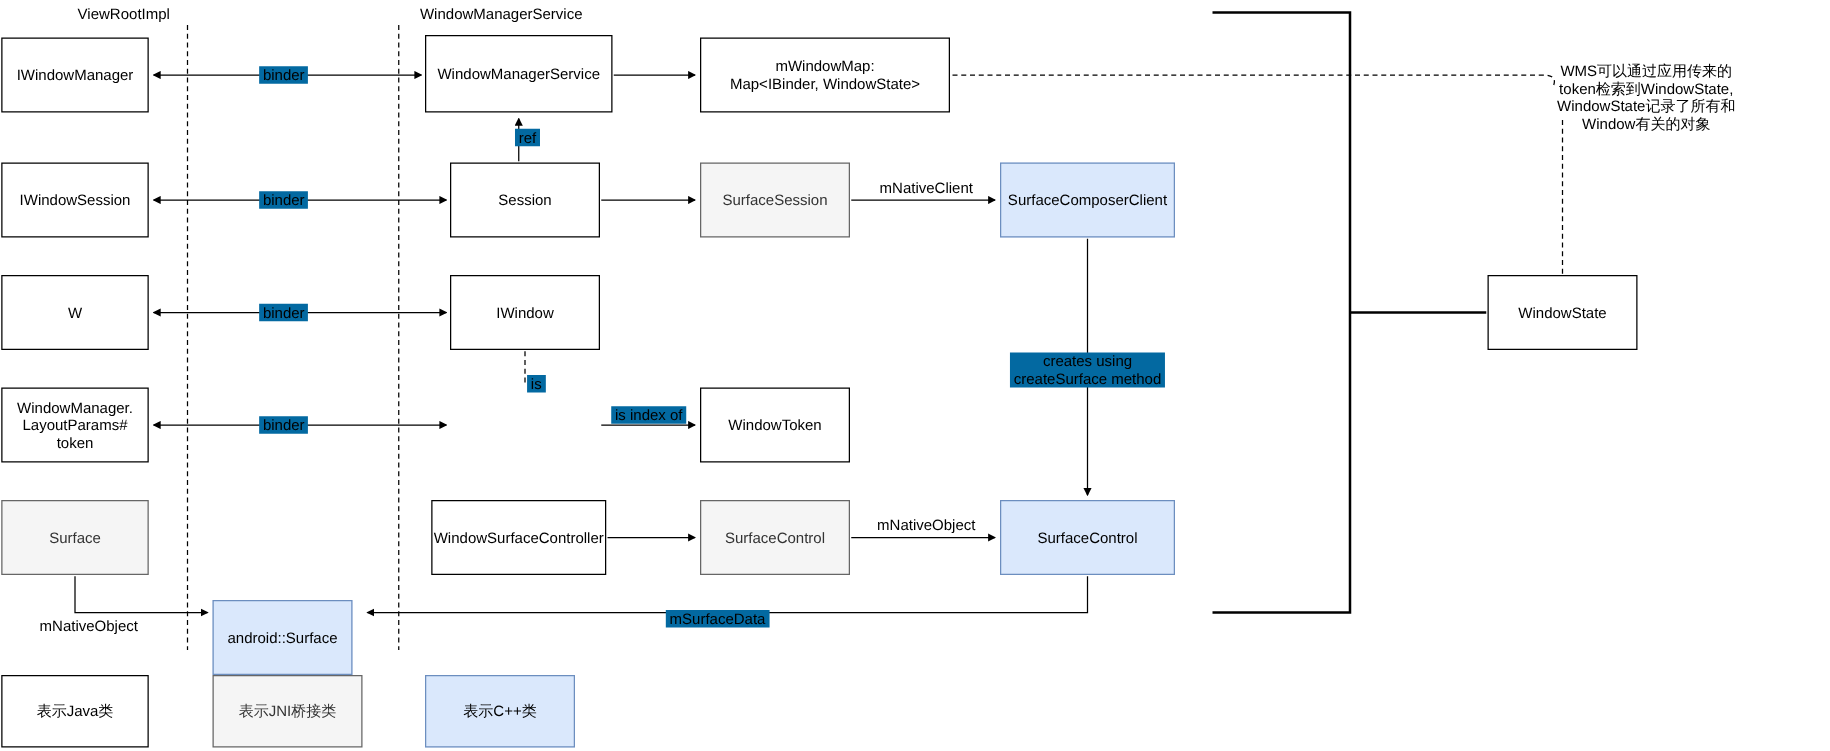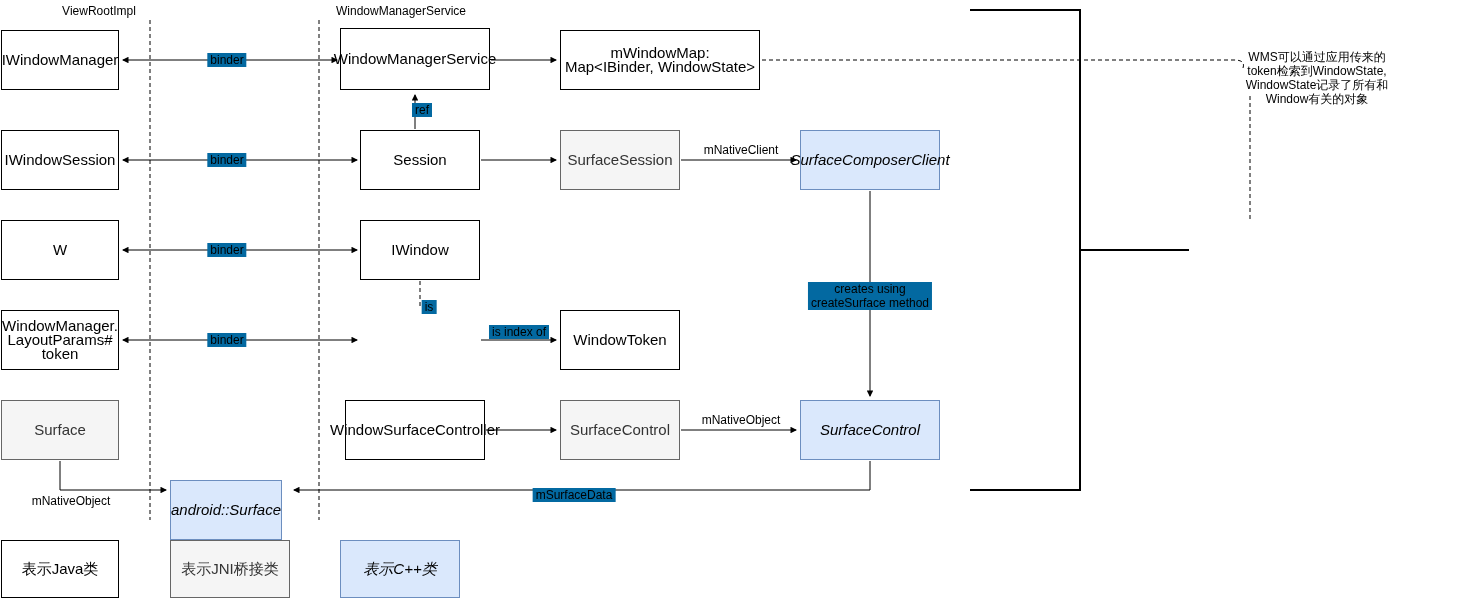--- a/index.html
+++ b/index.html
@@ -6,25 +6,25 @@
   html,body { background:#ffffff; }
   body { font-family:"Liberation Sans","DejaVu Sans",sans-serif; }
   #canvas {
     position:relative; width:1464px; height:601px; background:#ffffff;
     overflow:hidden; font-size:12px; color:#000;
   }
   #wires { position:absolute; left:0; top:0; }
   .box {
     position:absolute; background:#ffffff; border:1px solid #000000;
     display:flex; align-items:center; justify-content:center; text-align:center;
-    font-size:15px; line-height:14px; color:#000000;
+    font-size:12px; line-height:14px; color:#000000;
   }
   .box span { white-space:pre-line; }
   .box.jni { background:#f5f5f5; border-color:#666666; color:#333333; }
-  .box.cpp { background:#dae8fc; border-color:#6c8ebf; color:#000000;font-style:italic; }
+  .box.cpp { background:#dae8fc; border-color:#6c8ebf; color:#000000; }
   .lbl {
     position:absolute; transform:translate(-50%,-50%); white-space:pre-line;
     text-align:center; font-size:12px; line-height:14px; color:#000000;
   }
   .lbl.bg { background:#0369a1; padding:0 3px; }
 </style>
 </head>
 <body>
 
 <div id="canvas">
@@ -91,20 +91,23 @@
   <div class="box cpp" style="left:800px;top:130px;width:140px;height:60px">
       <span>SurfaceComposerClient</span>
     </div>
 
   <div class="box" style="left:1px;top:220px;width:118px;height:60px">
       <span>W</span>
     </div>
   <div class="box" style="left:360px;top:220px;width:120px;height:60px">
       <span>IWindow</span>
     </div>
+  <div class="box" style="left:1190px;top:220px;width:120px;height:60px">
+      <span>WindowState</span>
+    </div>
 
   <div class="box" style="left:1px;top:310px;width:118px;height:60px">
       <span>WindowManager.
 LayoutParams#
 token</span>
     </div>
   <div class="box" style="left:560px;top:310px;width:120px;height:60px">
       <span>WindowToken</span>
     </div>
 

